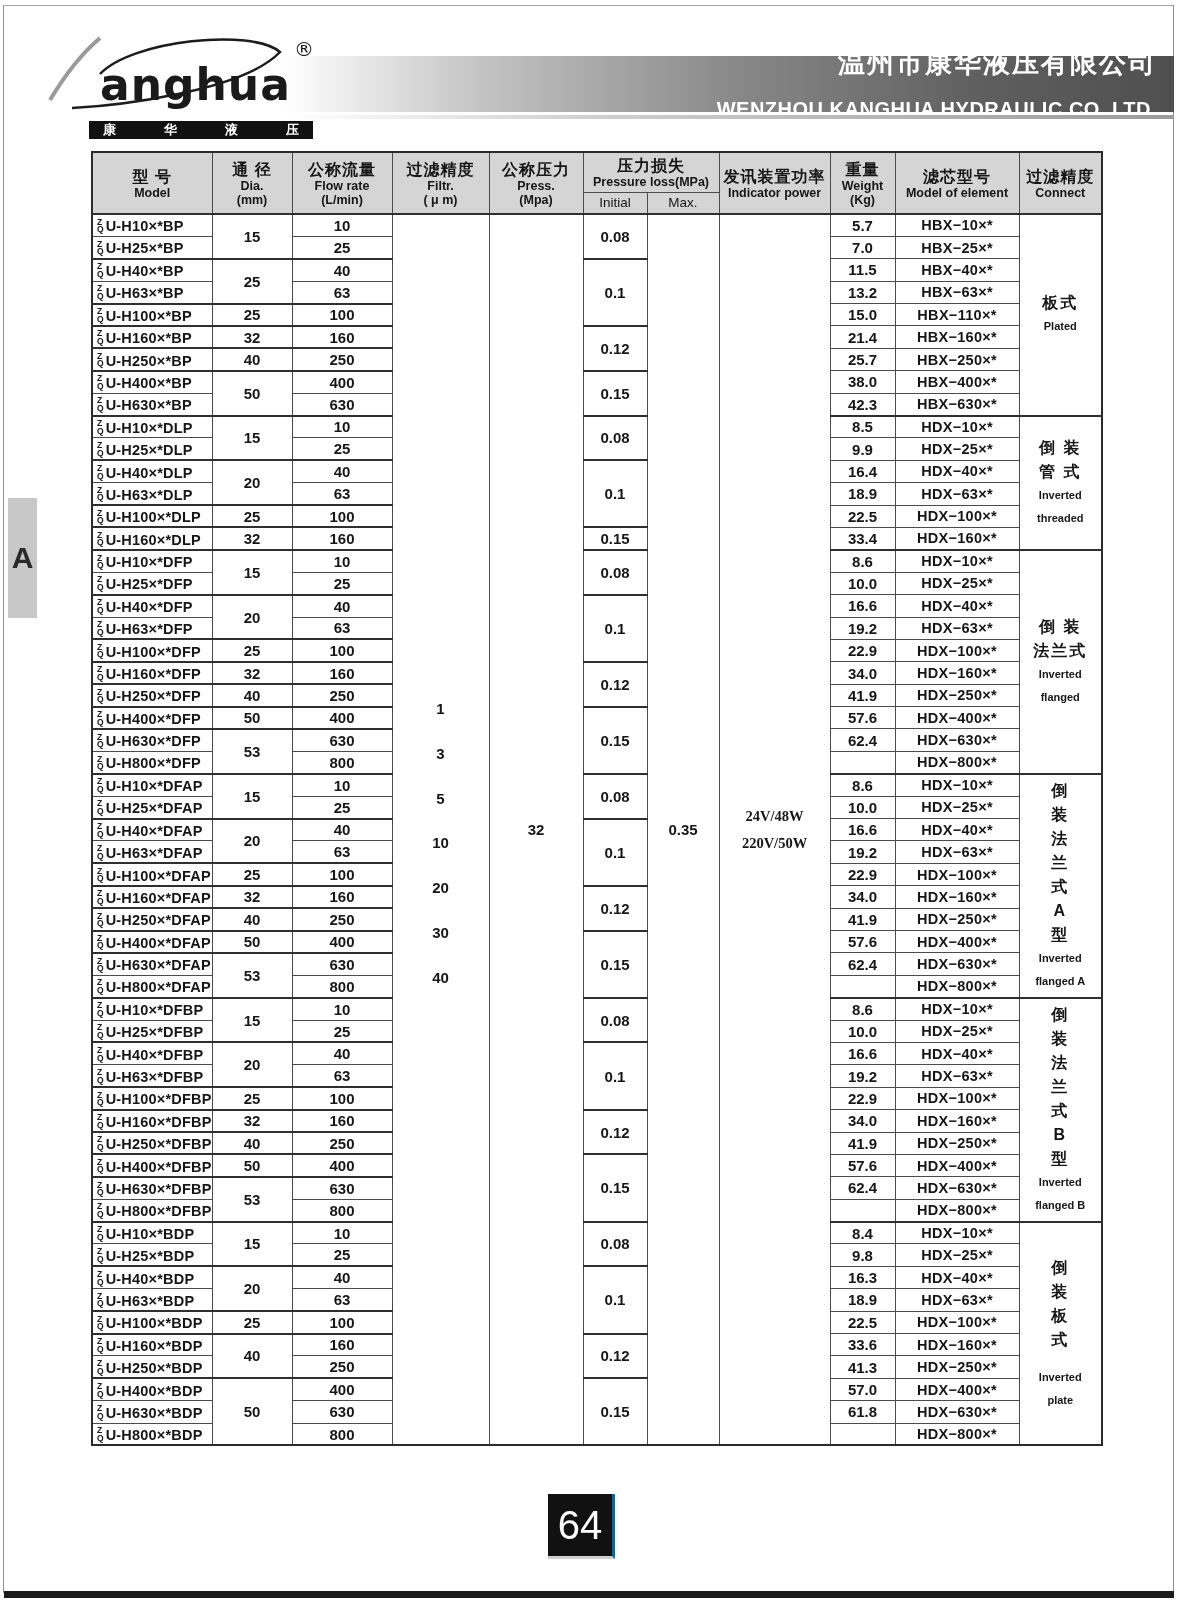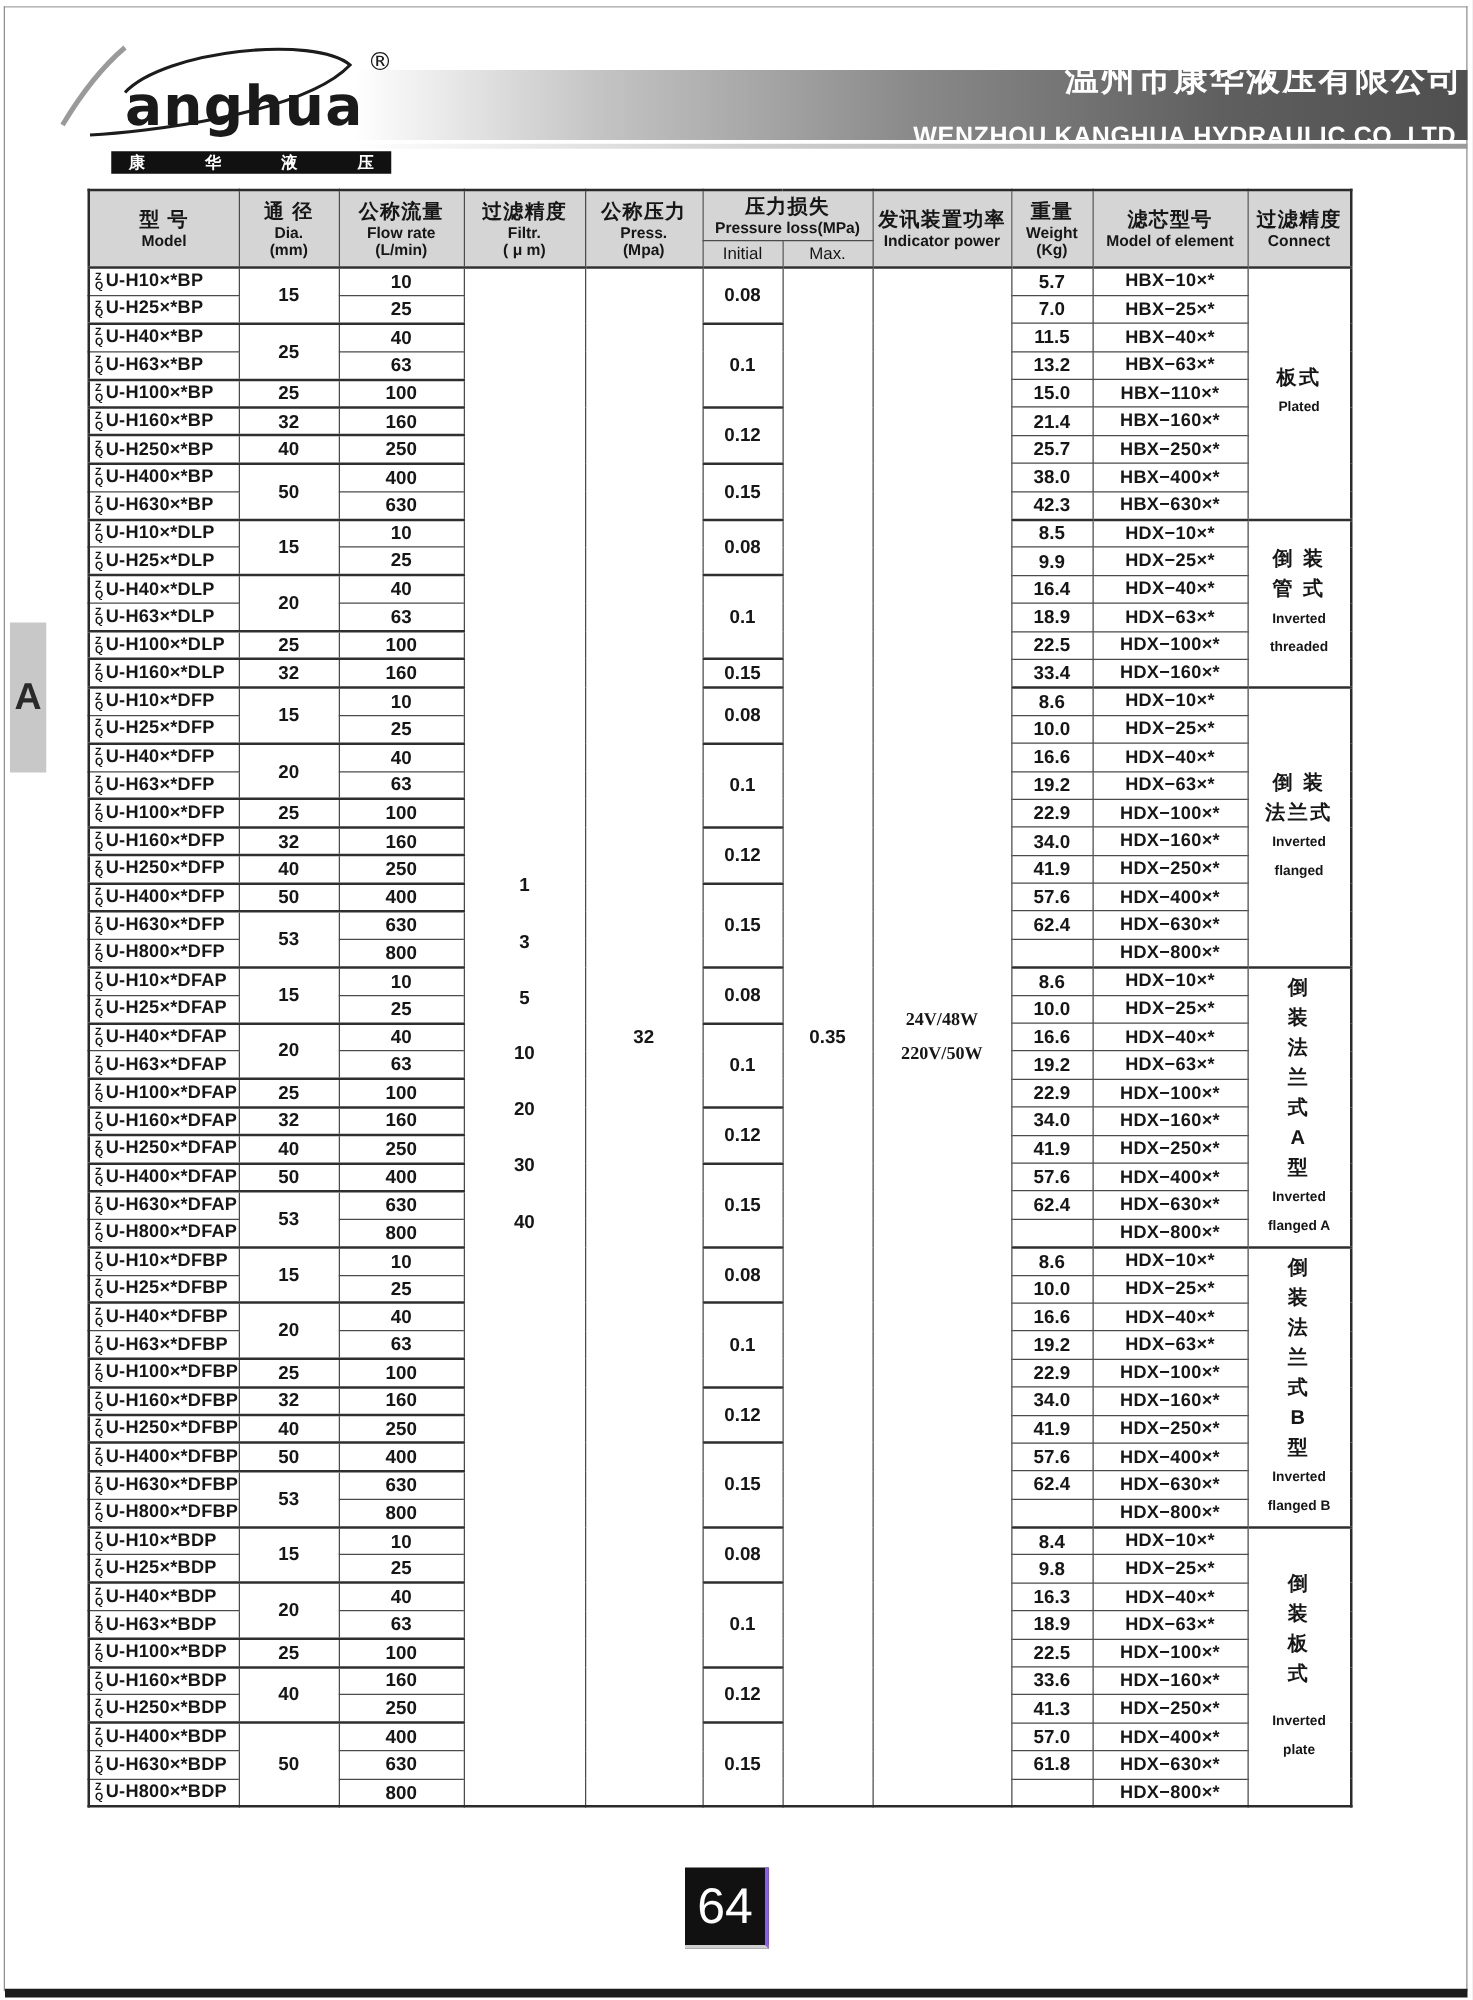--- a/index.html
+++ b/index.html
@@ -15,37 +15,37 @@
   
   .logo{position:absolute;left:42px;top:22px;width:300px;height:120px;}
   .logo svg{position:absolute;left:0;top:0;}
   .logo-cnbar{position:absolute;left:47px;top:99px;width:196px;height:18px;background:#111;
               display:flex;align-items:center;justify-content:space-between;padding:0 14px;}
   .logo-cnbar span{color:#fff;font-size:13px;font-weight:bold;line-height:18px;}
 
   
   .banner{position:absolute;left:283px;top:56px;width:891px;height:56px;
           background:linear-gradient(90deg, rgba(255,255,255,0) 0%, rgba(176,176,176,.75) 22%, #8a8a8a 50%, #5f5f5f 78%, #4f4f4f 100%);
-          display:flex;flex-direction:column;align-items:flex-end;justify-content:center;padding-right:3px;box-sizing:border-box;}
+          display:flex;flex-direction:column;align-items:flex-end;justify-content:center;padding-right:17px;box-sizing:border-box;}
   .banner-cn{color:#fff;font-size:27px;font-weight:bold;letter-spacing:2px;line-height:30px;}
   .banner-en{color:#fff;font-size:20px;font-weight:bold;letter-spacing:0.5px;line-height:24px;margin-top:19px;}
   .banner-underline{position:absolute;left:283px;top:115px;width:891px;height:4px;
           background:linear-gradient(90deg, rgba(255,255,255,0) 0%, #cfcfcf 35%, #9a9a9a 100%);}
 
   
   .side-tab{position:absolute;left:8px;top:498px;width:29px;height:120px;background:#c8c8c8;
             display:flex;align-items:center;justify-content:center;font-size:30px;font-weight:bold;color:#2a2a2a;}
 
   
   .page-num{position:absolute;left:548px;top:1494px;width:64px;height:62px;background:#111;
             color:#fff;display:flex;align-items:center;justify-content:center;font-size:40px;
-            border-right:3px solid #8b5cf6;border-bottom:3px solid #cfcfcf;}
+            border-right:3px solid #0369a1;border-bottom:3px solid #cfcfcf;}
 
   
-  .tbl-wrap{position:absolute;left:70px;top:151px;}
+  .tbl-wrap{position:absolute;left:91px;top:151px;}
   table{border-collapse:collapse;table-layout:fixed;width:1010px;border:2px solid #2b2b2b;}
   th,td{border:1px solid #4b4b4b;padding:0;text-align:center;vertical-align:middle;overflow:hidden;}
   thead th{background:#d5d5d5;}
   thead tr.h1{height:40px;} thead tr.h2{height:22px;}
   .th-cn{display:block;font-size:16px;font-weight:bold;line-height:19px;letter-spacing:1px;}
   .th-en{display:block;font-size:12.5px;font-weight:bold;line-height:14px;}
   .th-sub{font-size:13.5px;font-weight:normal;}
   tbody tr{height:22.4px;}
   tbody td{background:#fff;}
   td.bt{border-top:2px solid #2f2f2f;}

